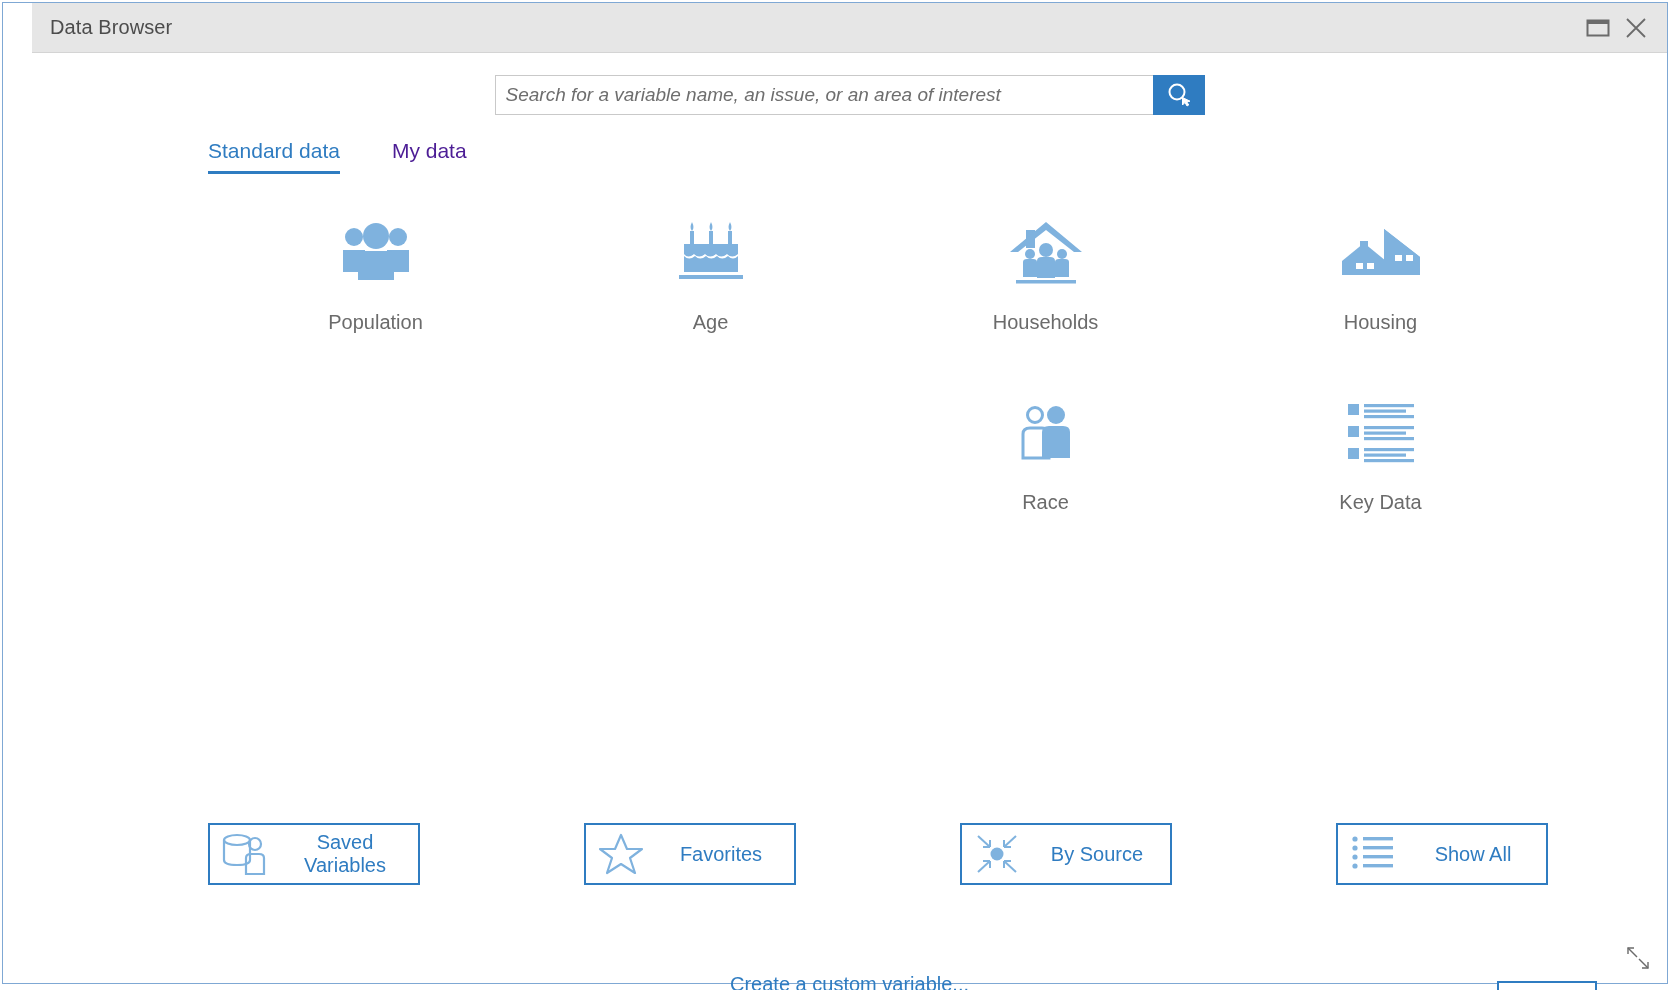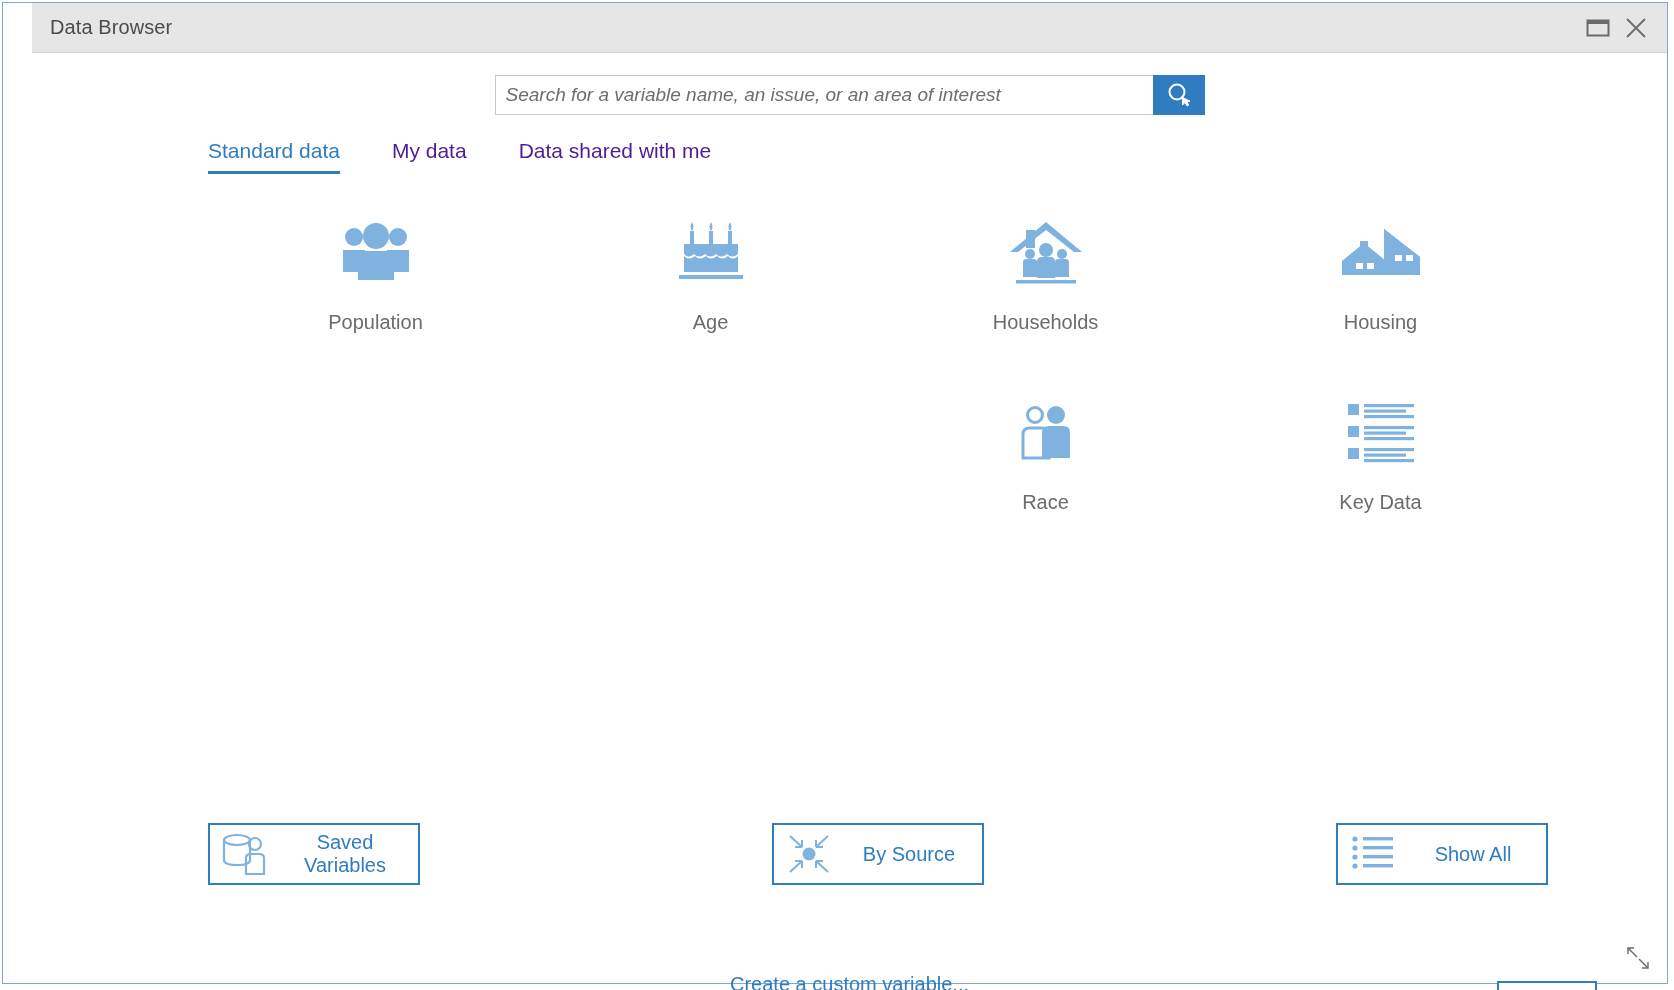--- a/index.html
+++ b/index.html
@@ -254,21 +254,20 @@
             <circle cx="13" cy="12" r="7.5" fill="none" stroke="#ffffff" stroke-width="2"></circle>
             <path d="M18.5 17.5 L18.5 25 L21 22.5 L23 26 L24.7 25 L22.8 21.7 L26 21.2 Z" fill="#ffffff" stroke="#ffffff" stroke-width="1"></path>
           </svg>
         </div>
       </div>
     </div>
 
     <div id="tabs">
       <div class="tab active">Standard data</div>
       <div class="tab">My data</div>
-      <div class="tab">Data shared with me</div>
     </div>
 
     <div id="categories">
 
       <div class="cat">
         <div class="cat-icon">
           <svg width="76" height="62" viewBox="0 0 76 62">
             <g fill="#7fb2de">
               <circle cx="16" cy="15" r="9"></circle>
               <path d="M5 28 h22 v22 h-22 z" rx="3"></path>
@@ -391,20 +390,28 @@
               <ellipse cx="15" cy="8" rx="13" ry="5"></ellipse>
               <path d="M2 8 v20 q0 5 13 5 q13 0 13 -5 v-20"></path>
               <circle cx="33" cy="12" r="6"></circle>
               <path d="M24 26 q0 -4 5 -4 h8 q5 0 5 4 v16 h-18 z"></path>
             </g>
           </svg>
         </div>
         <div class="action-label">Saved Variables</div>
       </div>
 
+      <div class="action-btn">
+        <div class="action-icon">
+          <svg width="44" height="42" viewBox="0 0 44 42">
+            <path d="M22 2 L28 16 L43 16 L31 25 L36 40 L22 31 L8 40 L13 25 L1 16 L16 16 Z" fill="none" stroke="#7fb2de" stroke-width="2.2" stroke-linejoin="round"></path>
+          </svg>
+        </div>
+        <div class="action-label">Favorites</div>
+      </div>
 
       <div class="action-btn">
         <div class="action-icon">
           <svg width="46" height="44" viewBox="0 0 46 44">
             <g stroke="#7fb2de" stroke-width="2" fill="none">
               <path d="M4 4 L16 15"></path>
                 <path d="M16 15 L16 8"></path>
                 <path d="M16 15 L9 15"></path>
               <path d="M42 4 L30 15"></path>
                 <path d="M30 15 L30 8"></path>

